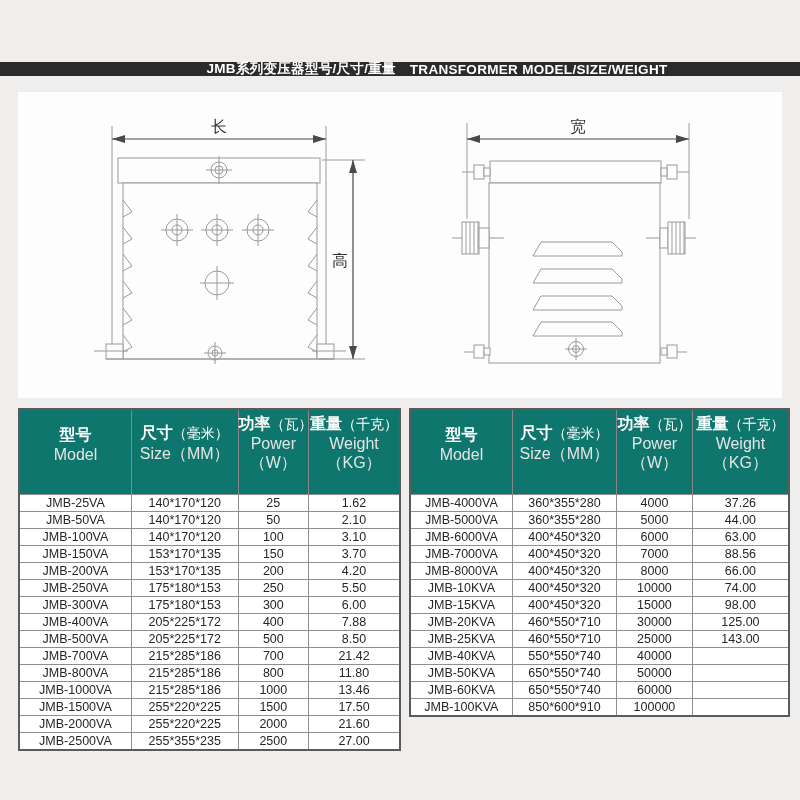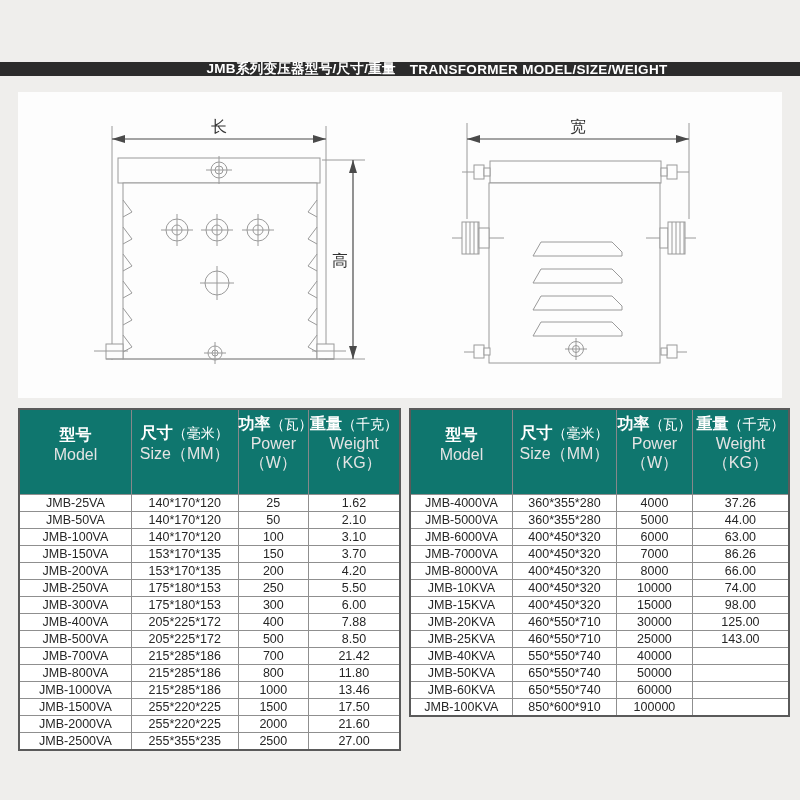--- a/index.html
+++ b/index.html
@@ -357,21 +357,21 @@
       <tr>
         <td>JMB-6000VA</td>
         <td>400*450*320</td>
         <td>6000</td>
         <td>63.00</td>
       </tr>
       <tr>
         <td>JMB-7000VA</td>
         <td>400*450*320</td>
         <td>7000</td>
-        <td>86.26</td>
+        <td>88.56</td>
       </tr>
       <tr>
         <td>JMB-8000VA</td>
         <td>400*450*320</td>
         <td>8000</td>
         <td>66.00</td>
       </tr>
       <tr>
         <td>JMB-10KVA</td>
         <td>400*450*320</td>

